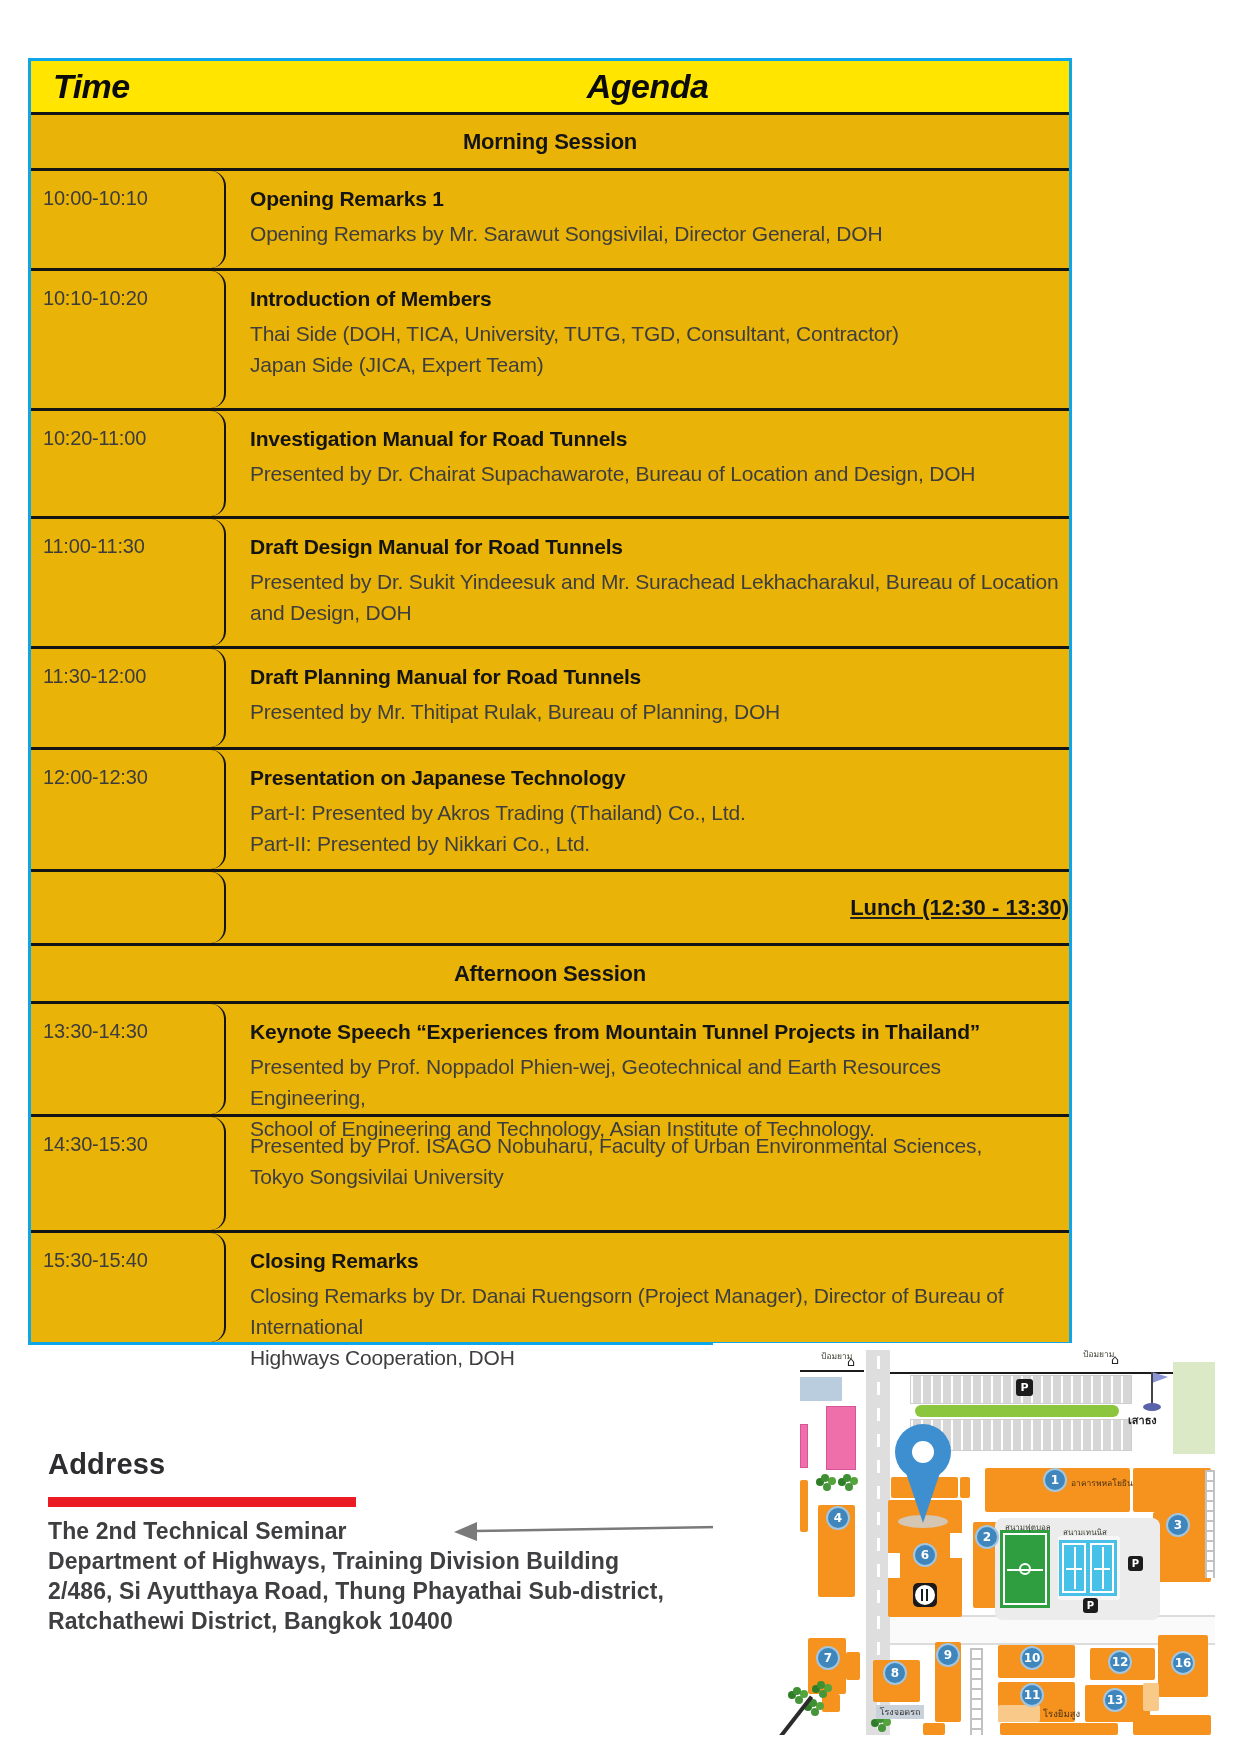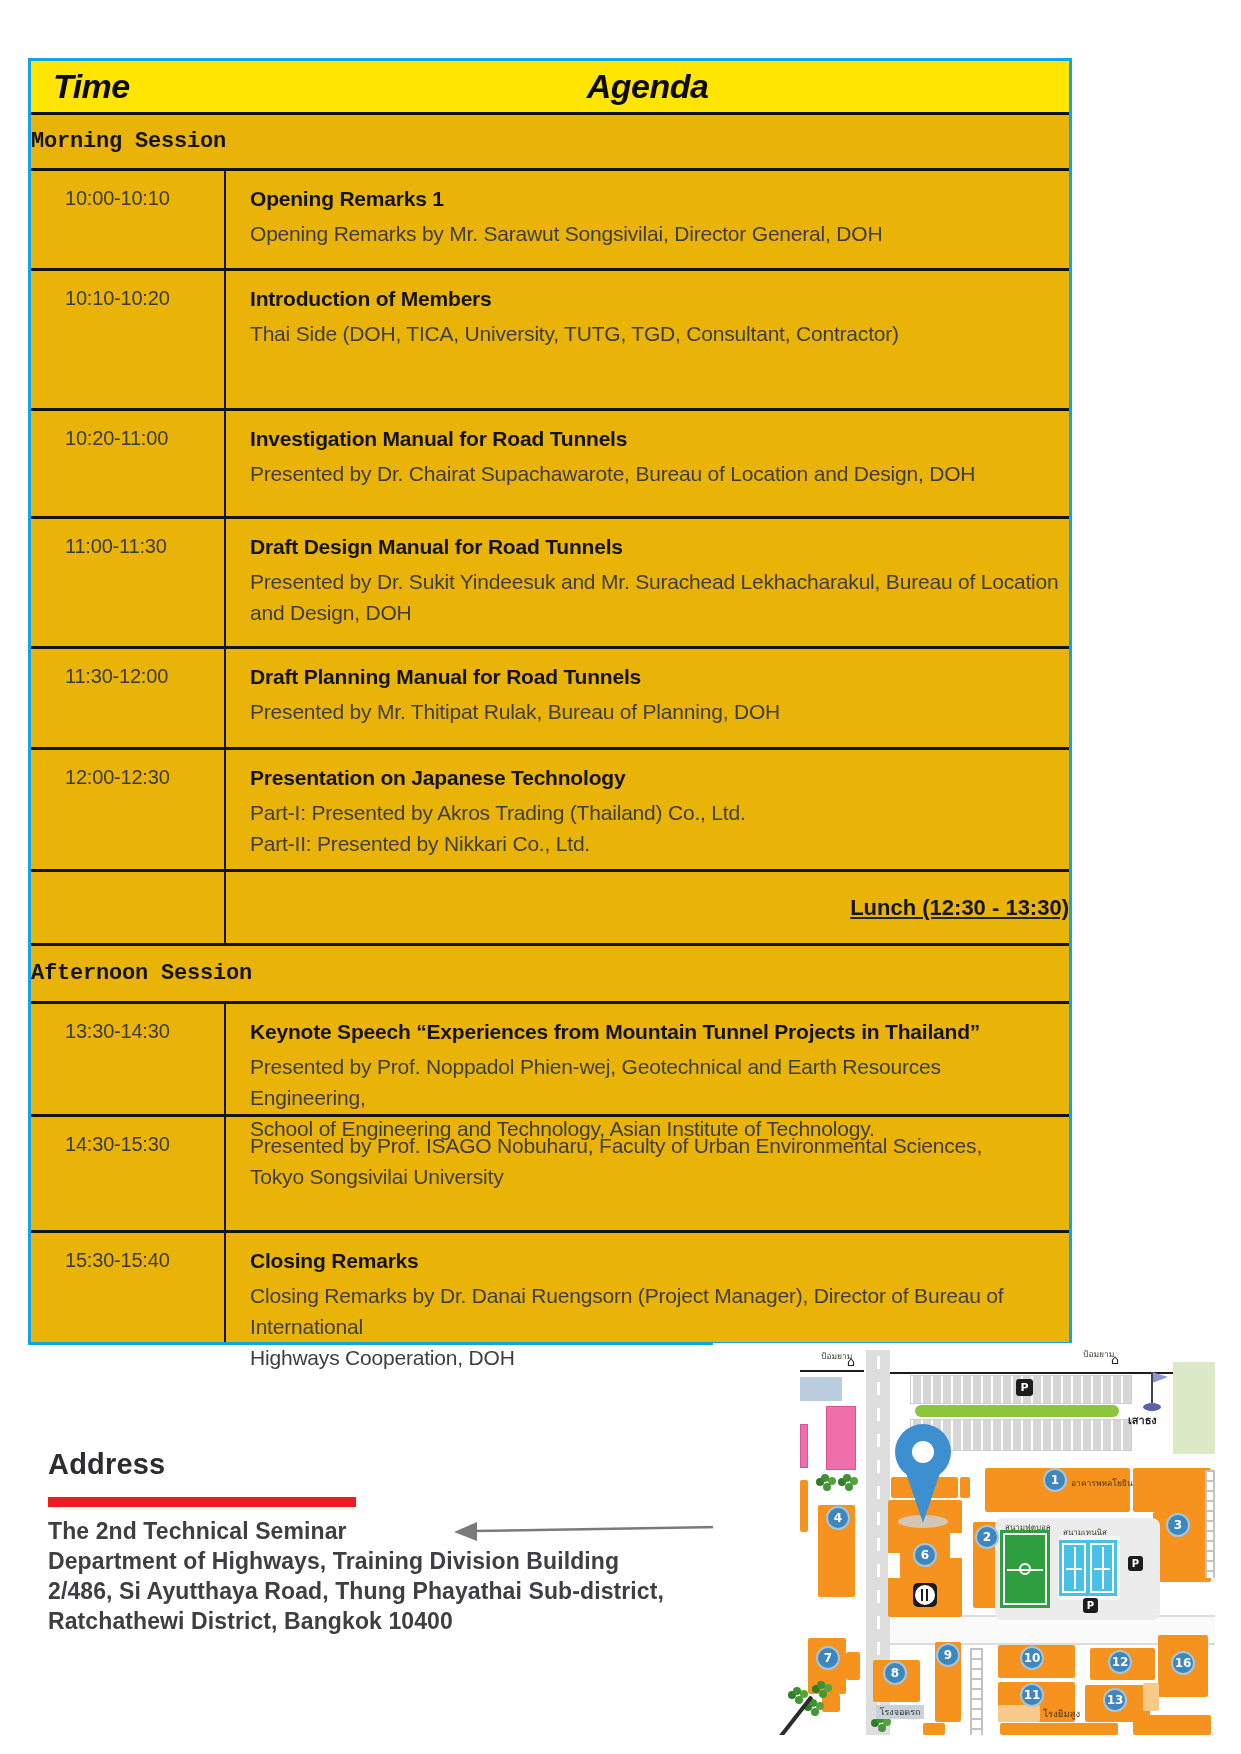--- a/index.html
+++ b/index.html
@@ -6,24 +6,24 @@
   .page{position:relative;width:1241px;height:1754px;background:#fff;overflow:hidden;
         font-family:"Liberation Sans","DejaVu Sans",sans-serif;color:#222;}
 
   
   .tbl{position:absolute;left:28px;top:58px;width:1044px;border:3px solid #0ea5e9;box-sizing:border-box;background:#eab308;}
   .tr{display:flex;box-sizing:border-box;border-bottom:3px solid #141414;}
   .tr.last{border-bottom:none;}
   .thead{background:#FFE500;align-items:center;height:54px;}
   .hcell.time{width:195px;padding-left:22px;box-sizing:border-box;font-size:34px;font-weight:bold;font-style:italic;color:#0b0b0b;letter-spacing:-0.5px;}
   .hcell.agenda{flex:1;text-align:center;font-size:34px;font-weight:bold;font-style:italic;color:#0b0b0b;letter-spacing:-0.5px;}
-  .session{align-items:center;justify-content:flex-start;font-family:Liberation Mono, monospace;}
+  .session{align-items:center;justify-content:center;}
   .session .session-label{font-size:22px;font-weight:bold;color:#151515;letter-spacing:-0.2px;}
-  .tc{width:195px;box-sizing:border-box;border-right:2px solid #141414;padding:16px 0 0 34px;
-      font-size:20px;color:#3c3c3c;letter-spacing:-0.2px;}
+  .tc{width:195px;box-sizing:border-box;border-right:2px solid #141414;padding:16px 0 0 12px;
+      font-size:20px;color:#3c3c3c;letter-spacing:-0.2px;border-radius:15px;}
   .ac{flex:1;box-sizing:border-box;padding:13px 10px 0 24px;}
   .ti{font-size:21px;font-weight:bold;color:#141414;line-height:30px;margin-bottom:4px;letter-spacing:-0.2px;}
   .dl{font-size:21px;color:#3e3e3e;line-height:31px;letter-spacing:-0.2px;}
   .lunchc{display:flex;align-items:center;justify-content:flex-end;padding:0;text-decoration:underline;}
   .lunch-label{font-size:22px;font-weight:bold;color:#151515;}
 
   
   .addr-head{position:absolute;left:48px;top:1448px;font-size:29px;font-weight:bold;color:#2d2d2f;letter-spacing:0.2px;}
   .red-line{position:absolute;left:48px;top:1497px;width:308px;height:10px;background:#EC1C24;}
   .addr-lines{position:absolute;left:48px;top:1516px;width:660px;}
@@ -101,20 +101,21 @@
         <div class="dl">Opening Remarks by Mr. Sarawut Songsivilai, Director General, DOH</div>
         <div class="dl"></div>
       </div>
     </div>
 
     <div class="tr item" style="height:140px">
       <div class="tc">10:10-10:20</div>
       <div class="ac">
         <div class="ti">Introduction of Members</div>
         <div class="dl">Thai Side (DOH, TICA, University, TUTG, TGD, Consultant, Contractor)</div>
+        <div class="dl">Japan Side (JICA, Expert Team)</div>
       </div>
     </div>
 
     <div class="tr item" style="height:108px">
       <div class="tc">10:20-11:00</div>
       <div class="ac">
         <div class="ti">Investigation Manual for Road Tunnels</div>
         <div class="dl">Presented by Dr. Chairat Supachawarote, Bureau of Location and Design, DOH</div>
         <div class="dl"></div>
       </div>

